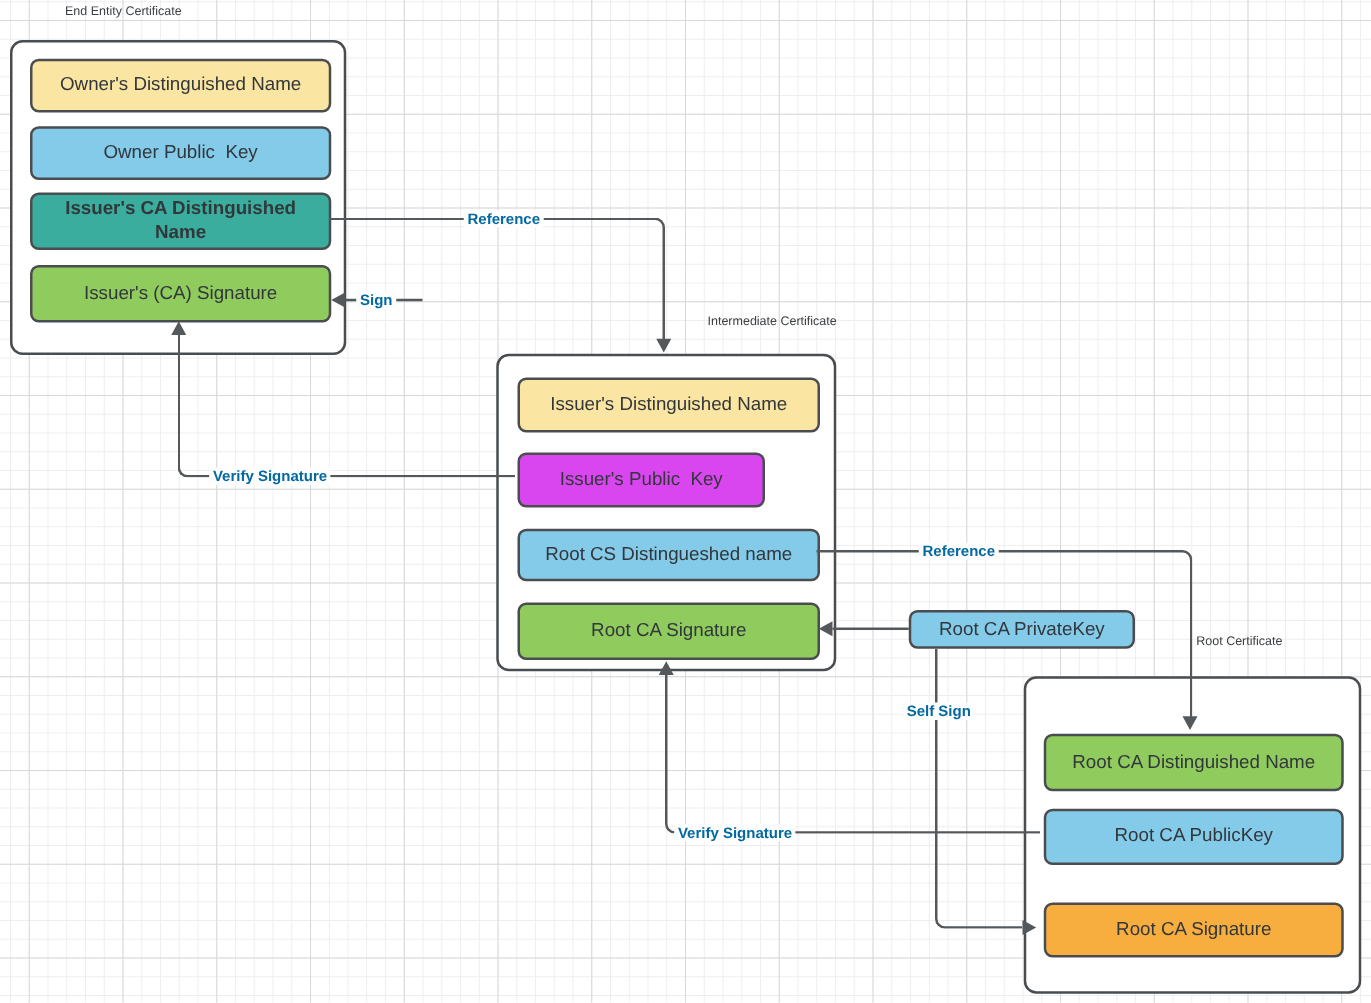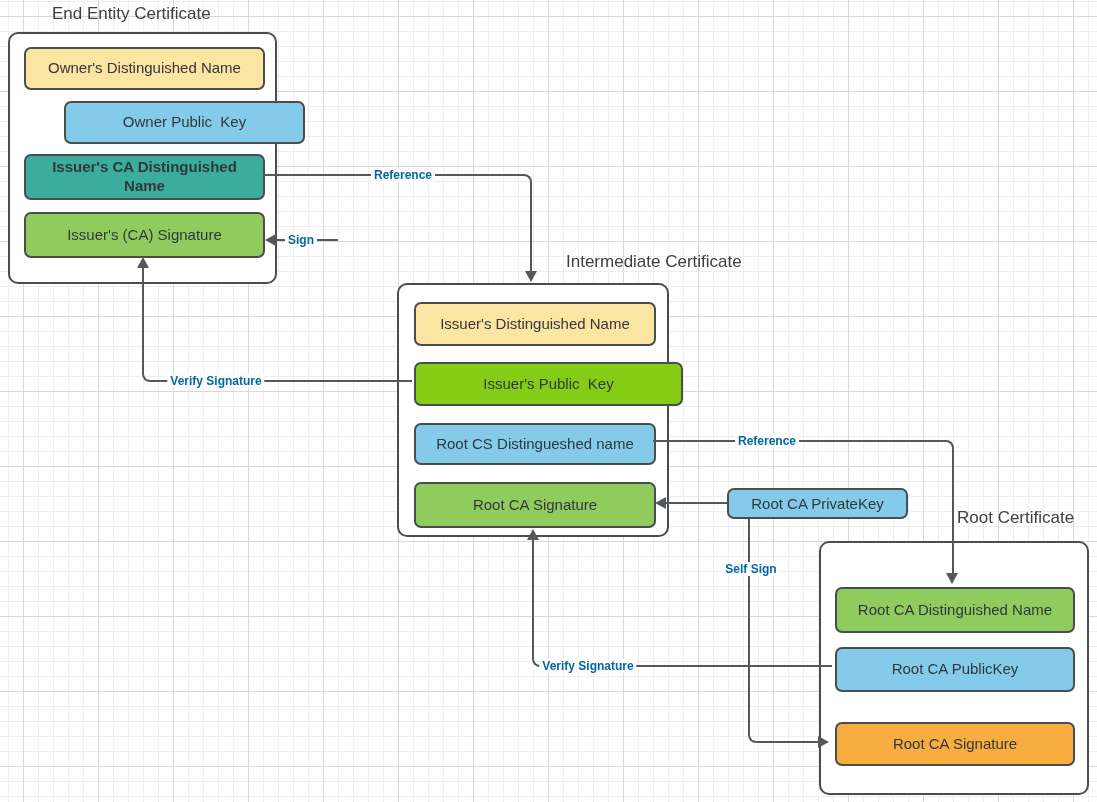--- a/index.html
+++ b/index.html
@@ -14,21 +14,21 @@
       linear-gradient(to bottom, #eeeeee 1px, transparent 1px);
     background-size:75px 75px, 75px 75px, 15px 15px, 15px 15px;
     background-position:23px 16px, 23px 16px, 8px 1px, 8px 1px;
   }
   .cert {
     position:absolute; background:#ffffff;
     border:2px solid #4a4d50; border-radius:10px;
     box-sizing:border-box; z-index:1;
   }
   .cert-title {
-    position:absolute; font-size:17px; color:#3d4144;
+    position:absolute; font-size:10px; color:#3d4144;
     white-space:nowrap; z-index:1;
   }
   .field {
     position:absolute; box-sizing:border-box;
     border:2px solid #4a4d50; border-radius:7px;
     display:flex; align-items:center; justify-content:center;
     text-align:center; font-size:15px; line-height:1.25;
     color:#32373b; padding:0 6px; white-space:pre-wrap; z-index:1;
   }
   .field.narrow { padding:0 17px;font-weight:bold; }
@@ -58,28 +58,28 @@
 <body>
 
 <div class="canvas">
 
   <div class="cert-title" style="left:52px; top:4px;">End Entity Certificate</div>
   <div class="cert-title" style="left:566px; top:252px;">Intermediate Certificate</div>
   <div class="cert-title" style="left:957px; top:508px;">Root Certificate</div>
 
   <div class="cert" style="left:8px; top:32px; width:269px; height:252px;">
     <div class="field" style="left: 14px; top: 13px; width: 241px; height: 43px; background-color: rgb(251, 229, 162);">Owner's Distinguished Name</div>
-    <div class="field" style="left: 14px; top: 67px; width: 241px; height: 43px; background-color: rgb(132, 203, 234); margin-left: 40px;">Owner Public  Key</div>
+    <div class="field" style="left: 14px; top: 67px; width: 241px; height: 43px; background-color: rgb(132, 203, 234);">Owner Public  Key</div>
     <div class="field narrow" style="left: 14px; top: 120px; width: 241px; height: 46px; background-color: rgb(59, 173, 158);">Issuer's CA Distinguished Name</div>
     <div class="field" style="left: 14px; top: 178px; width: 241px; height: 46px; background-color: rgb(144, 203, 94);">Issuer's (CA) Signature</div>
   </div>
 
   <div class="cert" style="left:397px; top:283px; width:272px; height:254px;">
     <div class="field" style="left: 15px; top: 17px; width: 242px; height: 44px; background-color: rgb(251, 229, 162);">Issuer's Distinguished Name</div>
-    <div class="field" style="left: 15px; top: 77px; width: 269px; height: 44px; background-color: #84cc16;">Issuer's Public  Key</div>
+    <div class="field" style="left: 15px; top: 77px; width: 198px; height: 44px; background-color: #d946ef;">Issuer's Public  Key</div>
     <div class="field" style="left: 15px; top: 138px; width: 242px; height: 42px; background-color: rgb(132, 203, 234);">Root CS Distingueshed name</div>
     <div class="field" style="left: 15px; top: 197px; width: 242px; height: 46px; background-color: rgb(144, 203, 94);">Root CA Signature</div>
   </div>
 
   <div class="cert" style="left:819px; top:541px; width:270px; height:254px;">
     <div class="field" style="left: 14px; top: 44px; width: 240px; height: 46px; background-color: rgb(144, 203, 94);">Root CA Distinguished Name</div>
     <div class="field" style="left: 14px; top: 104px; width: 240px; height: 45px; background-color: rgb(132, 203, 234);">Root CA PublicKey</div>
     <div class="field" style="left: 14px; top: 179px; width: 240px; height: 44px; background-color: rgb(247, 174, 63);">Root CA Signature</div>
   </div>
 

